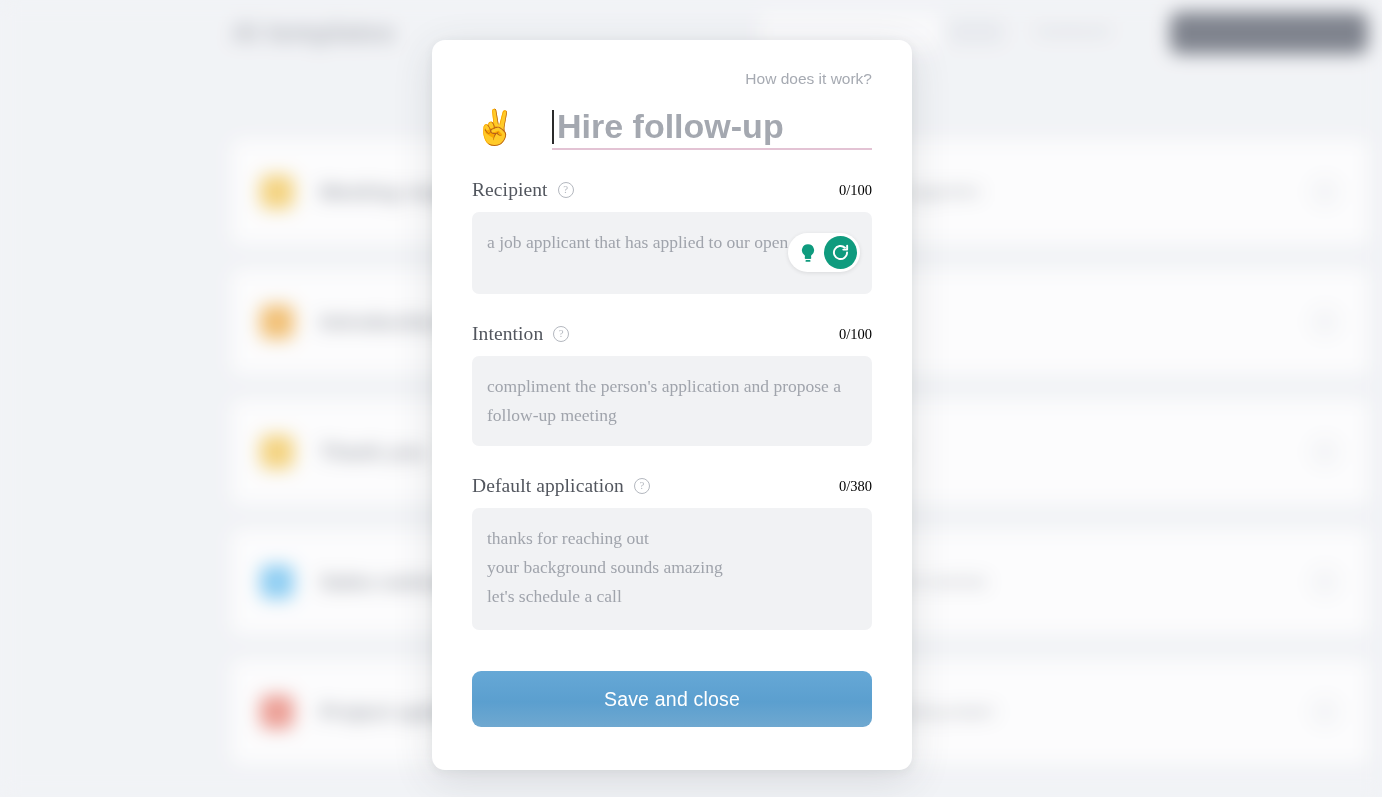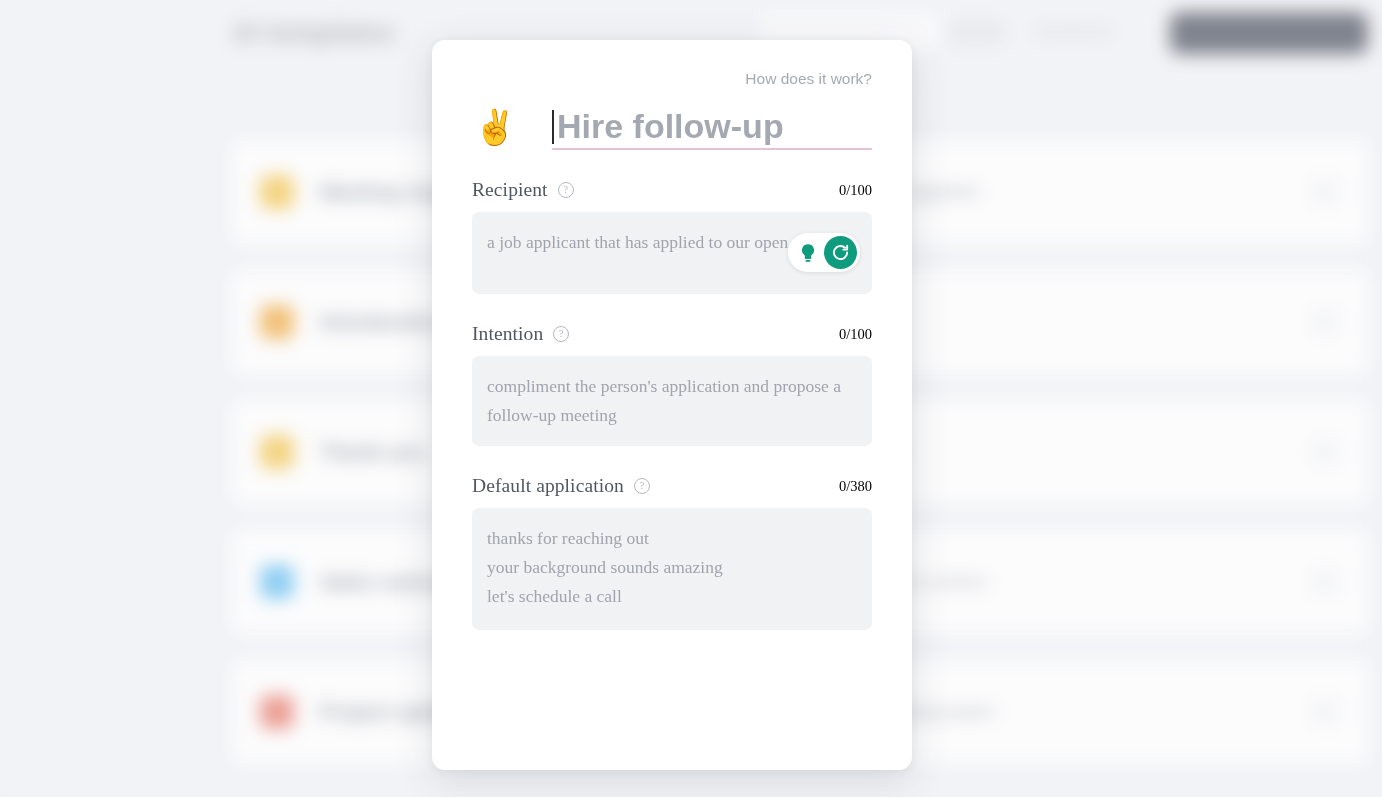--- a/index.html
+++ b/index.html
@@ -372,13 +372,14 @@
       <span class="help-icon">?</span>
       <span class="field-counter">0/380</span>
     </div>
     <div class="field-box" id="instructions-box">
       <div class="field-text">thanks for reaching out
 your background sounds amazing
 let's schedule a call</div>
     </div>
   </div>
 
+  <button class="save-btn">Save and close</button>
 </div>
 
 </body></html>

